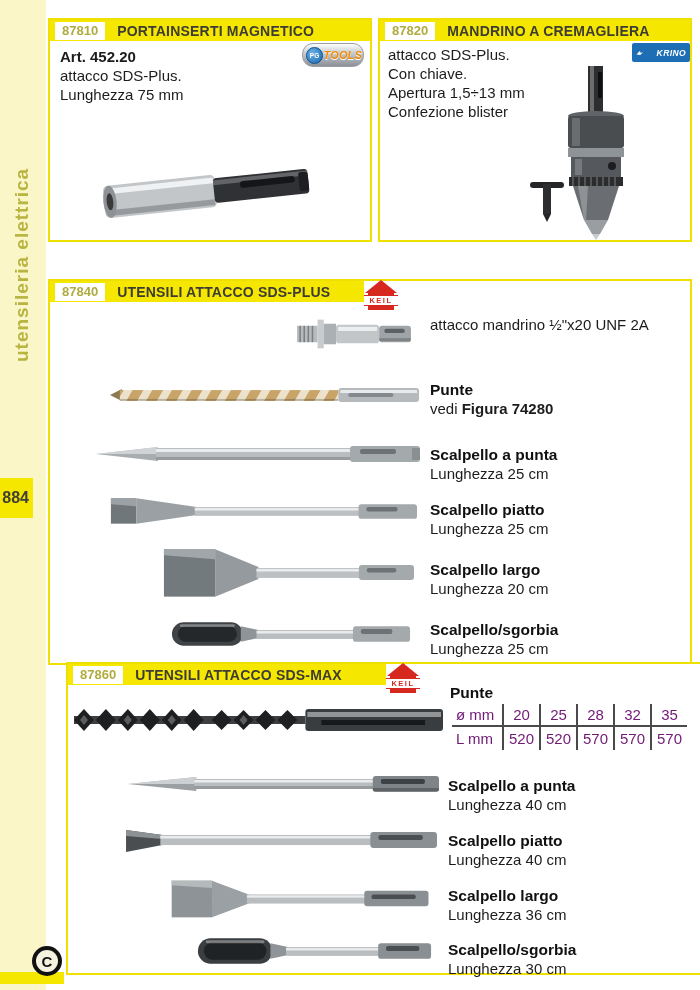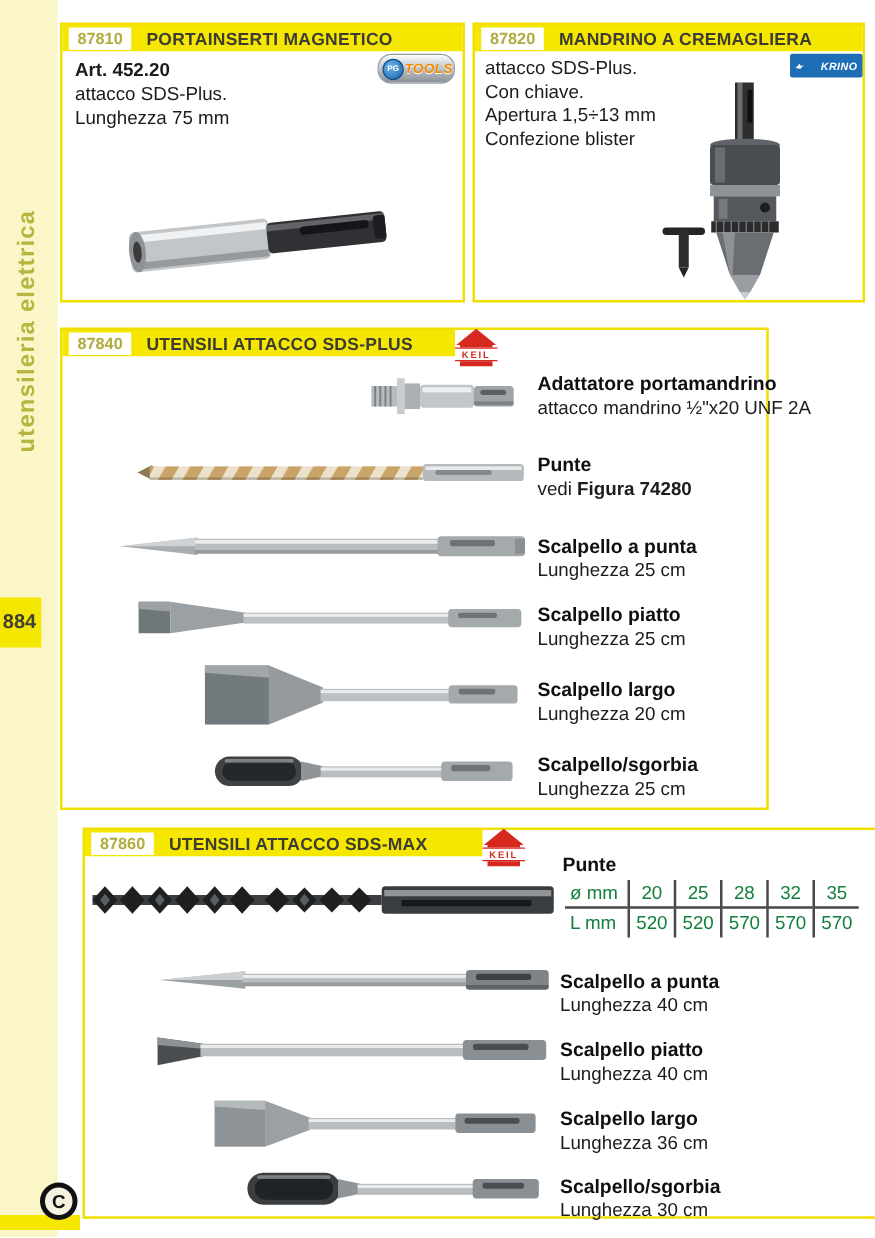--- a/index.html
+++ b/index.html
@@ -19,21 +19,21 @@
   .corner-mark{position:absolute;left:32px;top:946px;width:30px;height:30px;border-radius:50%;
       background:#111;display:flex;align-items:center;justify-content:center;}
   .corner-mark-inner{width:22px;height:22px;border-radius:50%;background:#f5f2e0;
       display:flex;align-items:center;justify-content:center;
       font-size:15px;font-weight:bold;color:#111;}
 
   
   .box{position:absolute;border:2px solid #F0E000;background:#fff;box-sizing:border-box;}
   #box1{left:48px;top:18px;width:324px;height:224px;}
   #box2{left:378px;top:18px;width:314px;height:224px;}
-  #box3{left:48px;top:262px;width:567px;height:386px;}
+  #box3{left:48px;top:279px;width:644px;height:386px;}
   #box4{left:66px;top:662px;width:644px;height:313px;}
 
   .box-header{position:absolute;top:0;left:0;height:21px;background:#F6E700;
       display:flex;align-items:center;}
   .hdr-full{width:100%;}
   .code-chip{margin-left:5px;background:#fff;padding:1px 7px 2px 7px;
       font-size:13px;font-weight:bold;color:#B0AC40;line-height:15px;}
   .hdr-title{margin-left:12px;font-size:14px;font-weight:bold;color:#3C3C33;letter-spacing:.2px;white-space:nowrap;}
 
   .body-lines{position:absolute;font-size:15px;line-height:19px;color:#1c1c1c;}
@@ -42,21 +42,21 @@
   .prod-label{position:absolute;width:258px;line-height:19px;}
   .prod-name{font-size:15.5px;font-weight:bold;color:#101010;}
   .prod-desc{font-size:15px;color:#1c1c1c;}
 
   .img-abs{position:absolute;}
 
   
   .punte-title{position:absolute;font-size:15.5px;font-weight:bold;color:#101010;}
   .ptable{position:absolute;display:grid;grid-template-columns:50px 37px 37px 37px 37px 37px;}
   .ptable .cell{height:23px;display:flex;align-items:center;justify-content:center;
-      font-size:15px;color:#15803d;box-sizing:border-box;}
+      font-size:15px;color:#701a75;box-sizing:border-box;}
   .ptable .r1{border-bottom:2px solid #4a4a4a;}
   .ptable .val{border-left:2px solid #4a4a4a;}
   .ptable .lab{justify-content:flex-start;padding-left:4px;}
 
   
   .keil{position:absolute;width:34px;height:30px;}
   .keil-tri{position:absolute;top:0;left:1px;width:0;height:0;
       border-left:16px solid transparent;border-right:16px solid transparent;
       border-bottom:13px solid #D7281F;}
   .keil-body{position:absolute;top:13px;left:4px;right:4px;bottom:0;background:#D7281F;}
@@ -249,21 +249,20 @@
       <rect x="10" y="7" width="60" height="16" rx="8" fill="#25282a"></rect>
       <rect x="12" y="5" width="56" height="3" rx="1.5" fill="#ffffff" opacity=".35"></rect>
       <polygon points="74,7 92,11 92,19 74,23" fill="#8f9498"></polygon>
       <rect x="90" y="11" width="100" height="9" fill="#b9bdc0"></rect>
       <rect x="90" y="12" width="100" height="2.5" fill="#ffffff" opacity=".7"></rect>
       <rect x="188" y="7" width="58" height="16" rx="3" fill="#a4a9ac"></rect>
       <rect x="196" y="10" width="32" height="5" rx="2" fill="#6d7276"></rect>
     </svg>
 
     <div class="prod-label" style="left:380px;top:34px;">
-      <div class="prod-name">Adattatore portamandrino</div>
       <div class="prod-desc">attacco mandrino ½"x20 UNF 2A</div>
     </div>
     <div class="prod-label" style="left:380px;top:99px;">
       <div class="prod-name">Punte</div>
       <div class="prod-desc"><span>vedi </span><span class="bold">Figura 74280</span></div>
     </div>
     <div class="prod-label" style="left:380px;top:164px;">
       <div class="prod-name">Scalpello a punta</div>
       <div class="prod-desc">Lunghezza 25 cm</div>
     </div>

